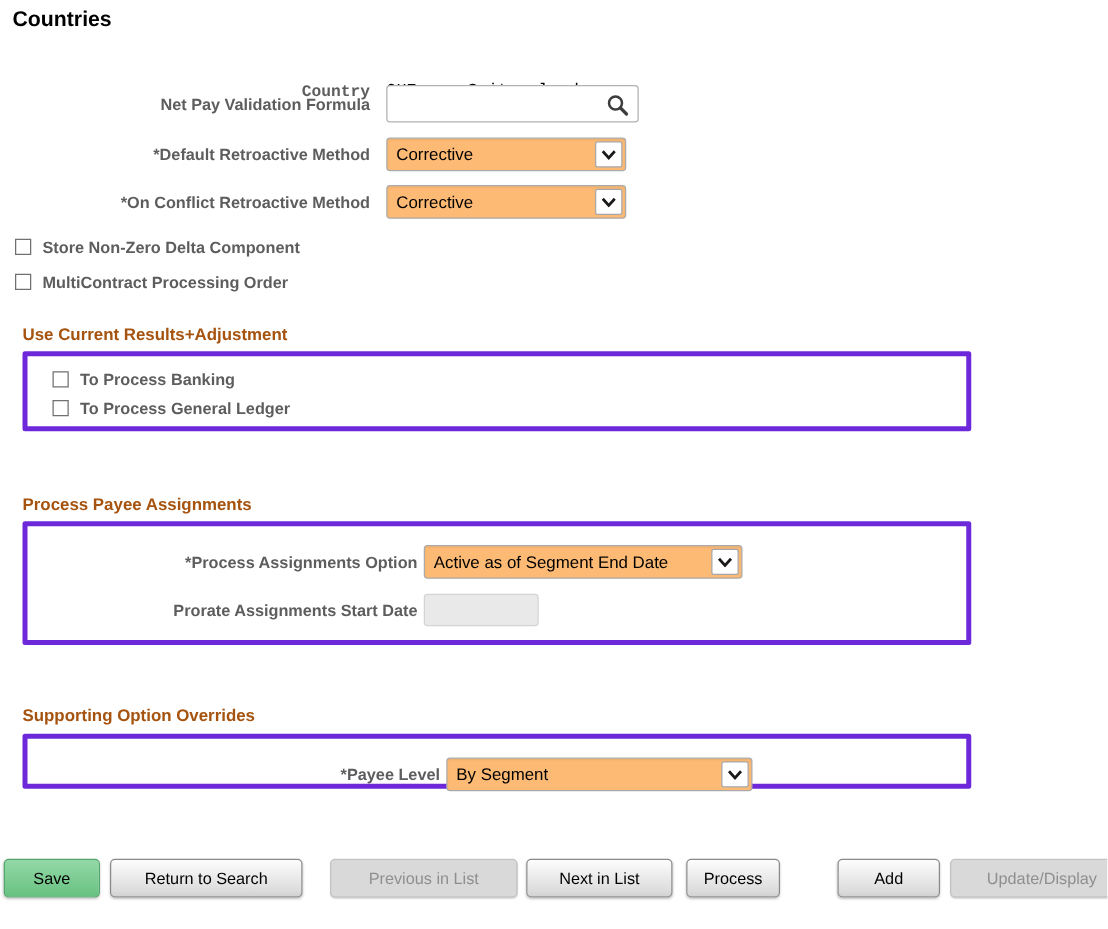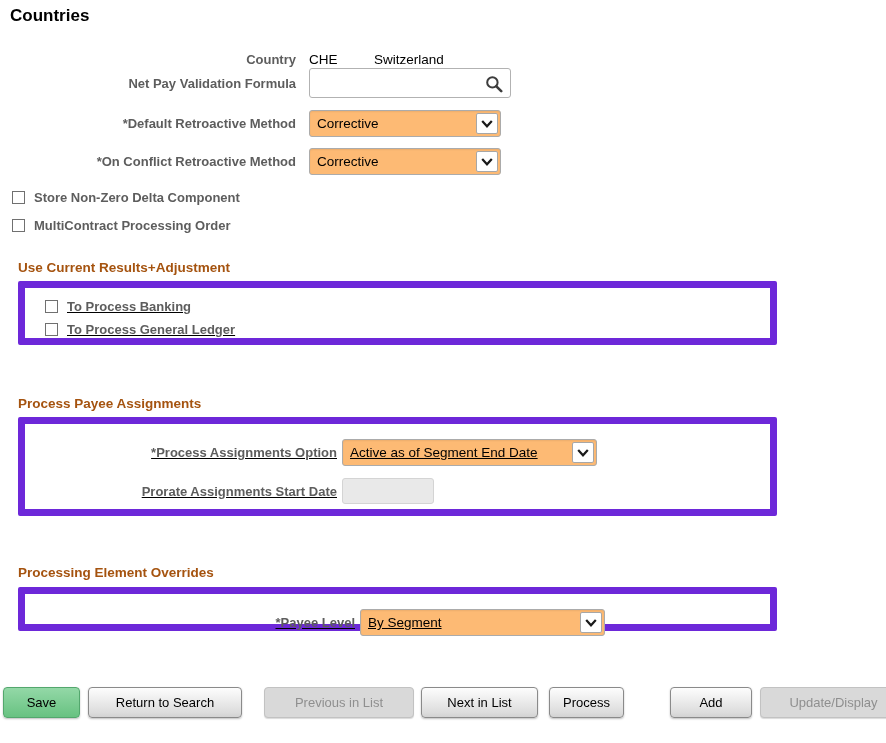--- a/index.html
+++ b/index.html
@@ -62,21 +62,21 @@
     cursor: pointer;
   }
   .cb-label { font-size: 13px; font-weight: bold; color: #5d5d5d; }
   
   .section-heading {
     position: absolute; left: 18px;
     font-size: 13.5px; font-weight: bold; color: #a5530f;
   }
   .group-box {
     position: absolute; left: 18px; width: 759px;
-    border: 7px solid #6d28d9; border-radius: 2px; background: #fff; text-decoration: underline;
+    border: 4px solid #6d28d9; border-radius: 2px; background: #fff;
   }
   .box-row { display: flex; align-items: center; }
   .blabel {
     width: 312px; text-align: right;
     font-size: 13px; font-weight: bold; color: #5d5d5d; flex: 0 0 auto;
   }
   .bctrl { margin-left: 5px; }
   .disabled-input {
     width: 92px; height: 26px; background: #e9e9e9;
     border: 1px solid #d4d4d4; border-radius: 3px;
@@ -102,21 +102,21 @@
     box-shadow: 0 1px 1px rgba(0,0,0,0.15); cursor: default;
   }
 </style>
 </head>
 <body>
 
 <div class="page">
 
   <div class="page-title">Countries</div>
 
-  <div class="form-row" style="top:51px; height:16px;">
+  <div class="form-row" style="top:65px; height:16px;font-family:Liberation Mono, monospace;">
     <div class="flabel">Country</div>
     <div class="ctrl">
       <span class="plain-value country-code">CHE</span>
       <span class="plain-value">Switzerland</span>
     </div>
   </div>
 
   <div class="form-row" style="top:68px; height:30px;">
     <div class="flabel">Net Pay Validation Formula</div>
     <div class="ctrl">
@@ -195,21 +195,21 @@
       </div>
     </div>
     <div class="box-row" style="margin-top:12px; height:26px;">
       <div class="blabel">Prorate Assignments Start Date</div>
       <div class="bctrl">
         <div class="disabled-input"></div>
       </div>
     </div>
   </div>
 
-  <div class="section-heading" style="top:565px;">Processing Element Overrides</div>
+  <div class="section-heading" style="top:565px;">Supporting Option Overrides</div>
   <div class="group-box" style="top:587px; height:44px;padding-left:18px;">
     <div class="box-row" style="margin-top:15px; height:27px;">
       <div class="blabel">*Payee Level</div>
       <div class="bctrl">
         <div class="select" style="width:245px;">
           <span>By Segment</span>
           <span class="select-arrow">
             <svg width="12" height="8" viewBox="0 0 12 8">
                 <path d="M1.2 1 L6 6.3 L10.8 1" fill="none" stroke="#1a1a1a" stroke-width="2.2"></path>
               </svg>

